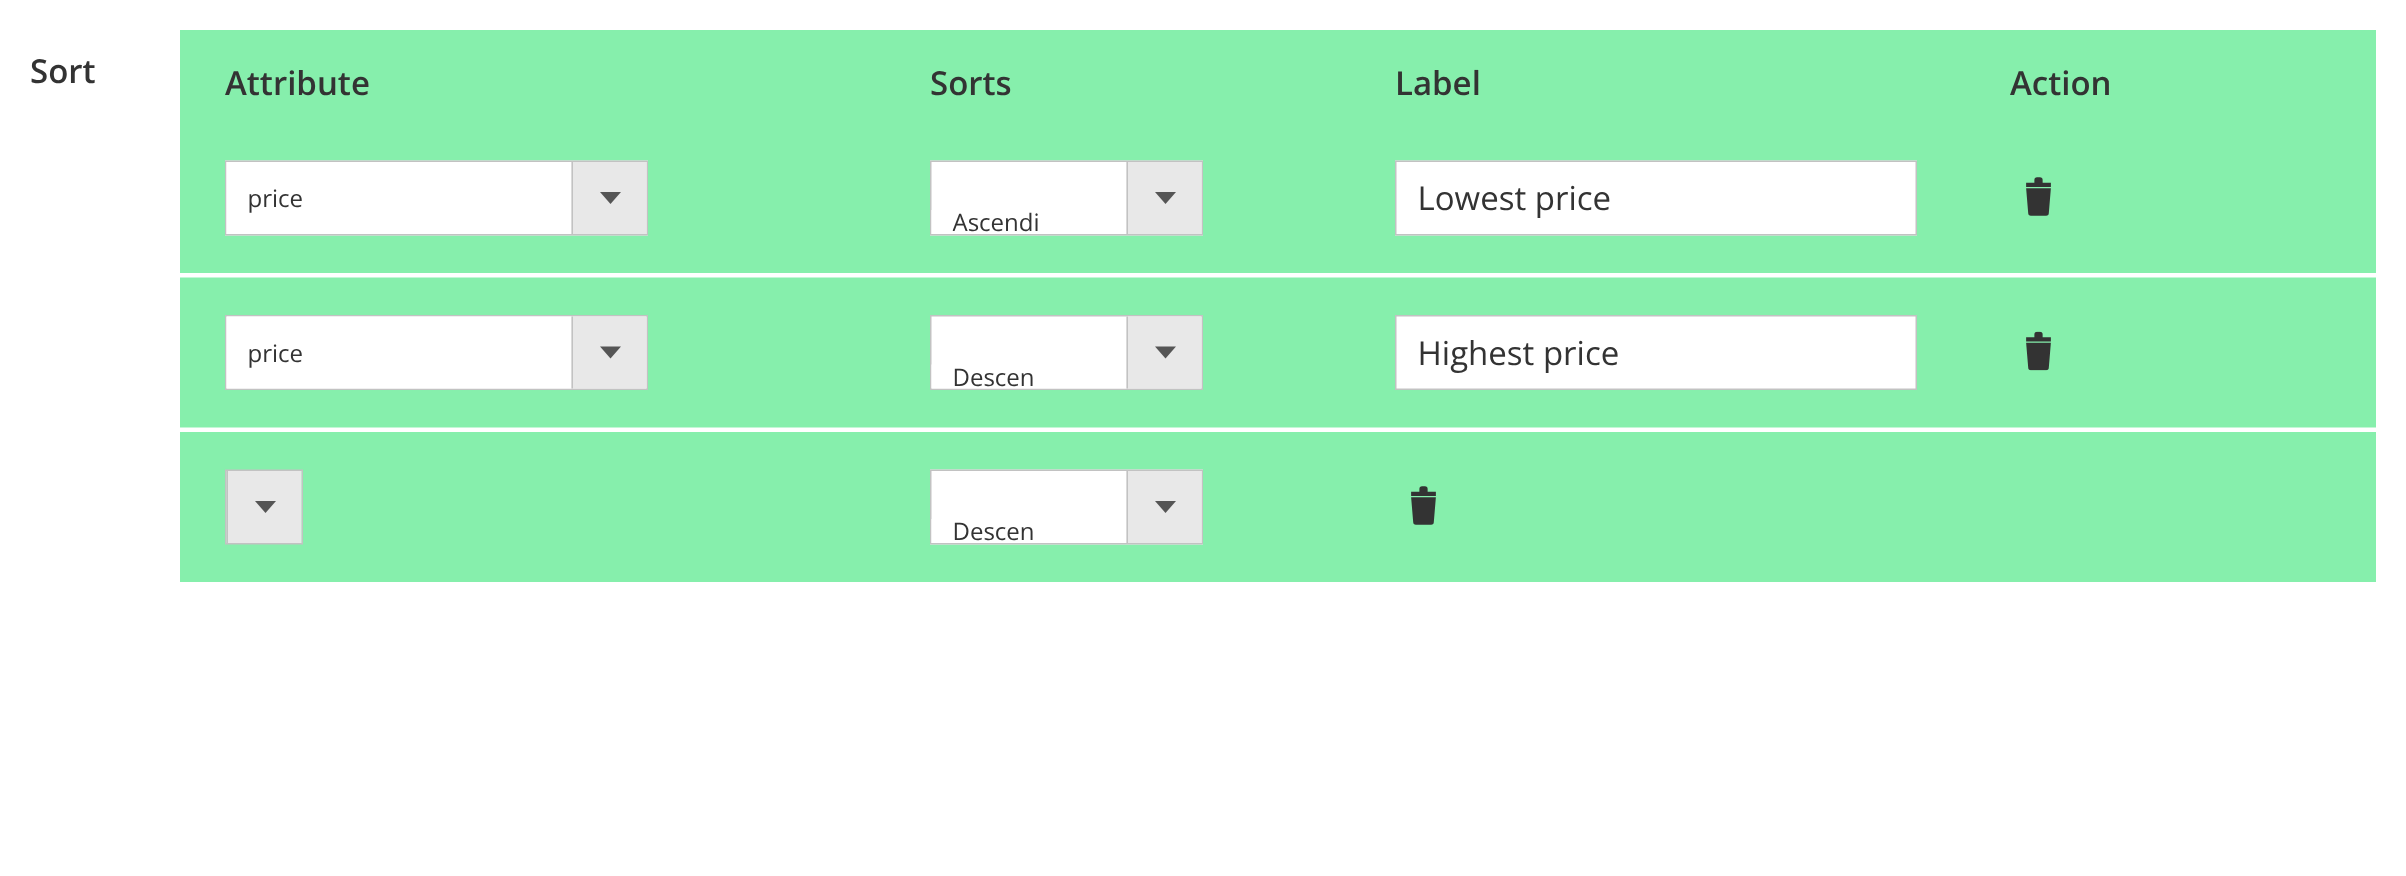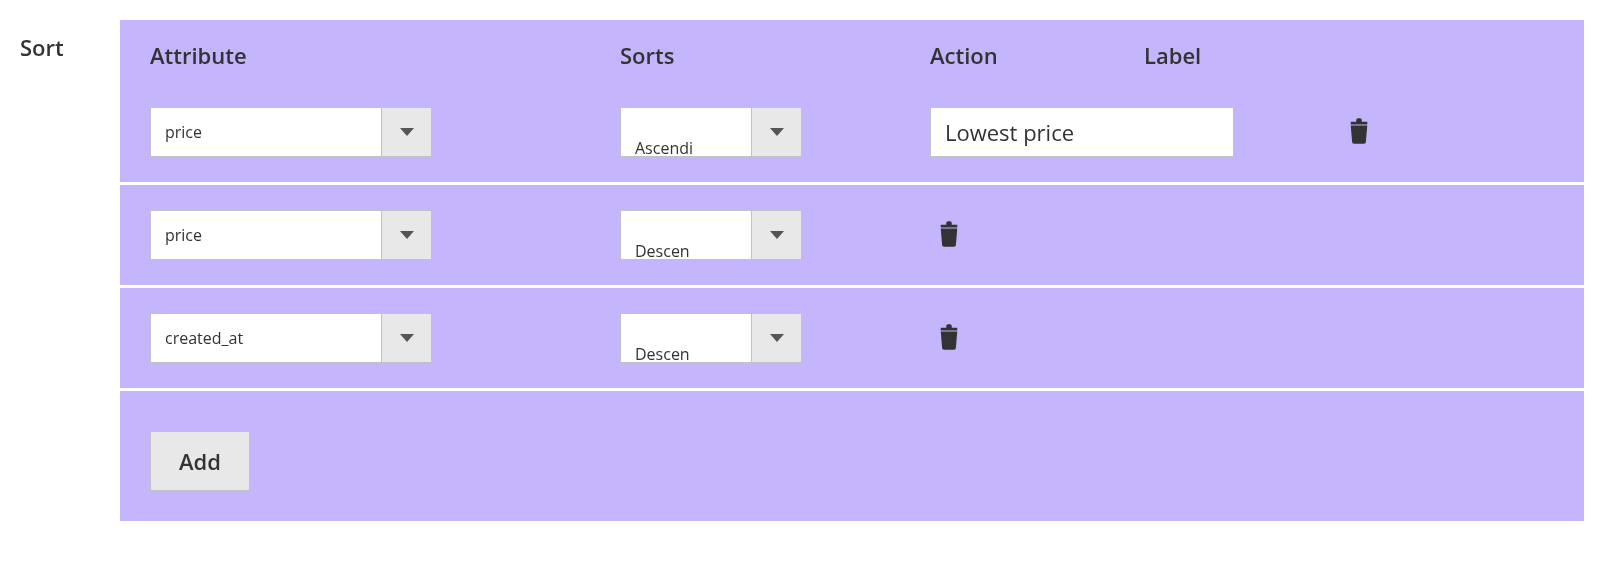--- a/index.html
+++ b/index.html
@@ -19,21 +19,21 @@
       gap: 40px;
     }
     .section-label {
       font-weight: 600;
       color: #333;
       padding-top: 12px;
       min-width: 60px;
     }
     .sorts-panel {
       flex: 1;
-      background: #c4b5fd;
+      background: #86efac;
     }
     .header-row {
       display: flex;
       padding: 20px 30px 12px 30px;
     }
     .header-cell {
       font-weight: 600;
       color: #333;
     }
     .col-attribute {
@@ -90,21 +90,21 @@
       width: 230px;
     }
     .combobox-sort .combobox-input {
       width: 130px;
       margin-top: 32px;
     }
     .text-input {
       border: 1px solid #c2c2c2;
       background: #fff;
       height: 50px;
-      width: 304px;
+      width: 348px;
       padding: 0 14px;
       font-size: 22px;
       color: #333;
       font-family: inherit;
       outline: none;
     }
     .caret-down {
       width: 0;
       height: 0;
       border-left: 7px solid transparent;
@@ -139,22 +139,22 @@
   </style>
 </head>
 <body>
 
 <div class="container">
   <div class="section-label">Sort</div>
   <div class="sorts-panel">
     <div class="header-row">
       <div class="header-cell col-attribute">Attribute</div>
       <div class="header-cell col-sort">Sorts</div>
+      <div class="header-cell col-label">Label</div>
       <div class="header-cell col-action">Action</div>
-      <div class="header-cell col-label">Label</div>
     </div>
 
     <div class="data-row">
       <div class="control-wrapper col-attribute">
         <div class="combobox combobox-attr">
           <input type="text" class="combobox-input" value="price" style="">
           <button class="combobox-btn">
             <span class="caret-down"></span>
           </button>
         </div>
@@ -191,35 +191,37 @@
         </div>
       </div>
       <div class="control-wrapper col-sort">
         <div class="combobox combobox-sort">
           <input type="text" class="combobox-input" value="Descen" style="">
           <button class="combobox-btn">
             <span class="caret-down"></span>
           </button>
         </div>
       </div>
+      <div class="control-wrapper col-label">
+        <input type="text" class="text-input" value="Highest price" style="">
+      </div>
       <div class="control-wrapper col-action">
         <button class="trash-btn">
           <span class="trash-icon">
             <svg viewBox="0 0 24 28">
                 <path d="M3 8h18l-1.5 18a2 2 0 0 1-2 2h-11a2 2 0 0 1-2-2L3 8zm6-4V2a2 2 0 0 1 2-2h2a2 2 0 0 1 2 2v2h6v3H3V4h6z"></path>
               </svg>
           </span>
         </button>
       </div>
     </div>
 
     <div class="data-row">
       <div class="control-wrapper col-attribute">
         <div class="combobox combobox-attr">
-          <input type="text" class="combobox-input" value="created_at" style="">
           <button class="combobox-btn">
             <span class="caret-down"></span>
           </button>
         </div>
       </div>
       <div class="control-wrapper col-sort">
         <div class="combobox combobox-sort">
           <input type="text" class="combobox-input" value="Descen" style="">
           <button class="combobox-btn">
             <span class="caret-down"></span>
@@ -230,17 +232,14 @@
         <button class="trash-btn">
           <span class="trash-icon">
             <svg viewBox="0 0 24 28">
                 <path d="M3 8h18l-1.5 18a2 2 0 0 1-2 2h-11a2 2 0 0 1-2-2L3 8zm6-4V2a2 2 0 0 1 2-2h2a2 2 0 0 1 2 2v2h6v3H3V4h6z"></path>
               </svg>
           </span>
         </button>
       </div>
     </div>
 
-    <div class="footer-row">
-      <button class="add-btn">Add</button>
-    </div>
   </div>
 </div>
 
 </body></html>

